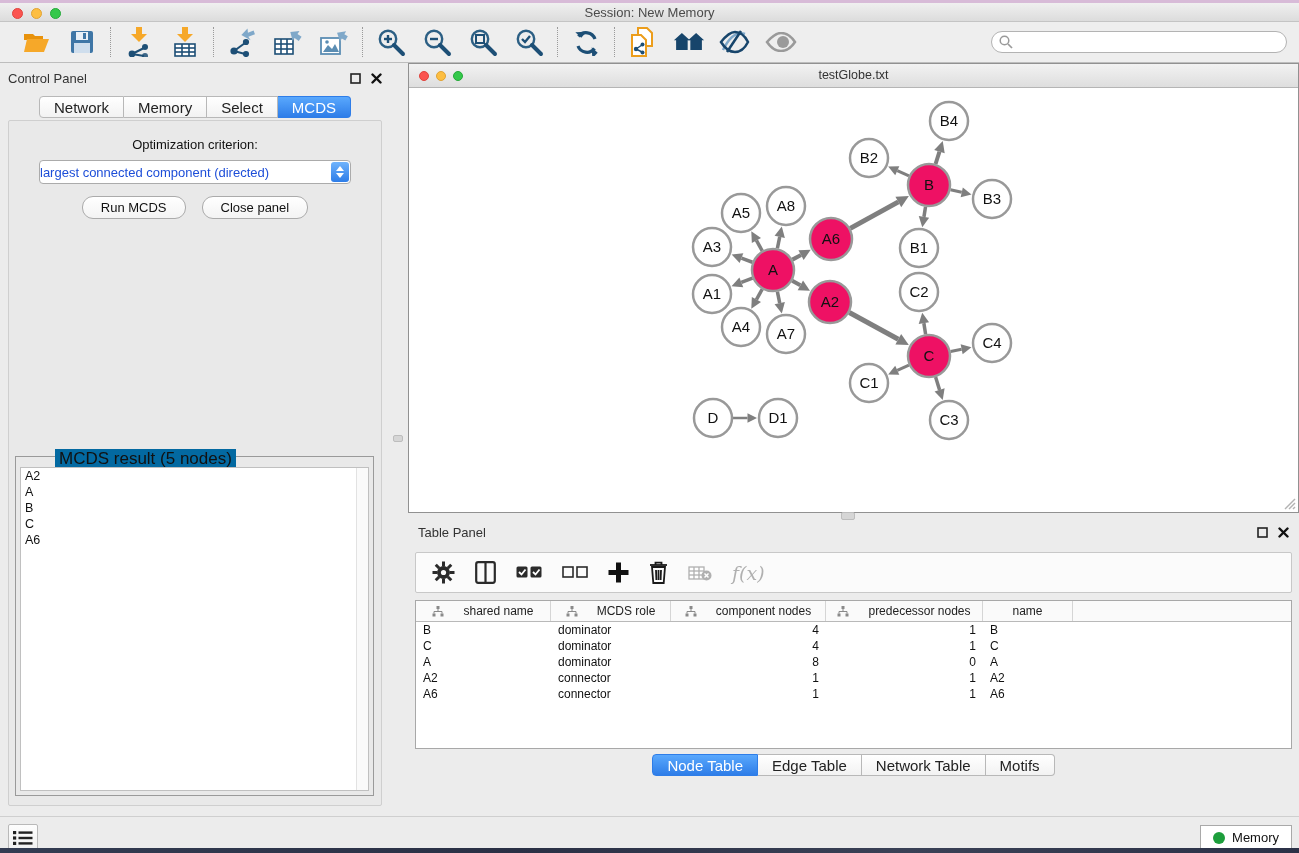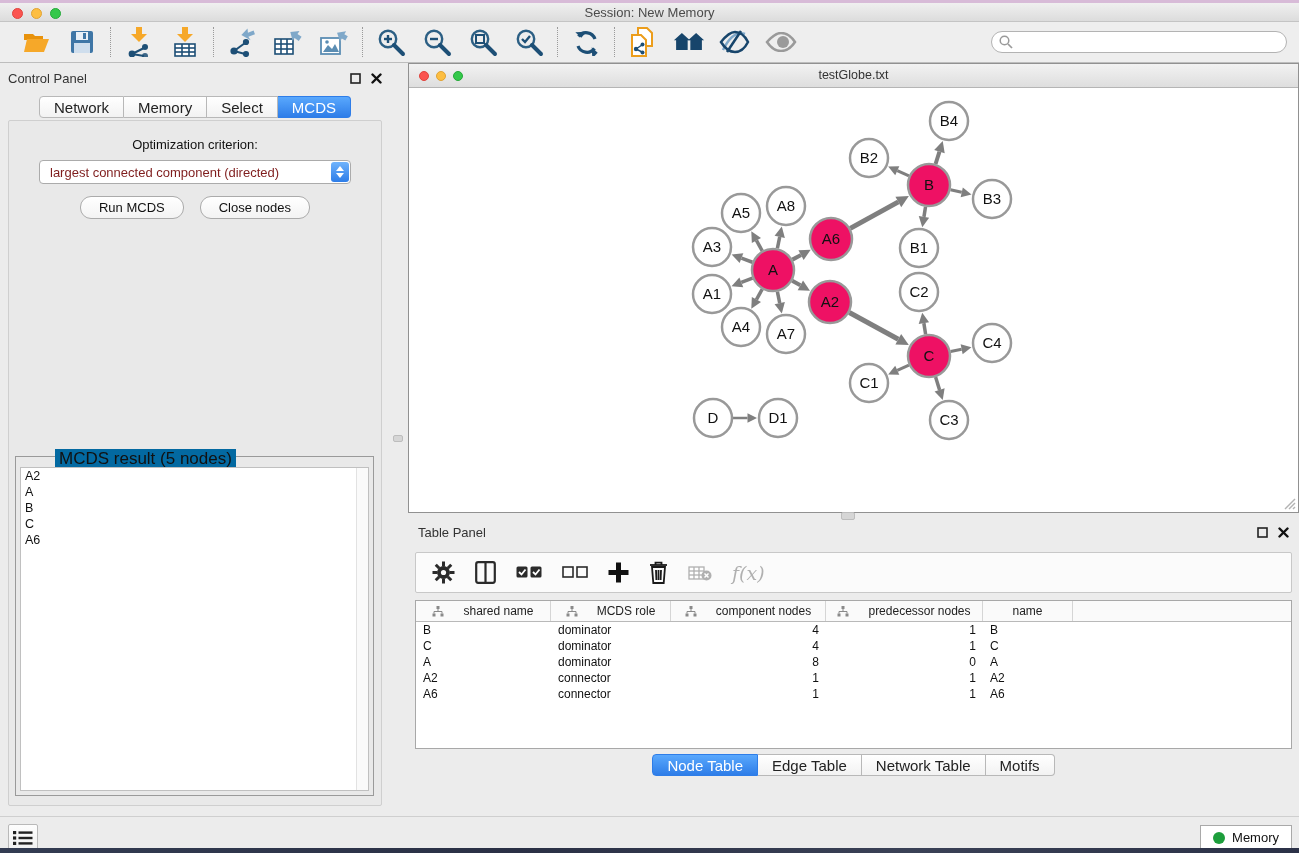--- a/index.html
+++ b/index.html
@@ -46,21 +46,21 @@
     border:1px solid #b8b8b8; border-left:none; font-size:15px; color:#222;
     display:flex; align-items:center; cursor:pointer; }
   .seg-tab:first-child { border-left:1px solid #b8b8b8; border-radius:4px 0 0 4px; }
   .seg-tab:last-child { border-radius:0 4px 4px 0; }
   .seg-tab.active { background:linear-gradient(#59a8fd,#2e7de8); color:#fff; border-color:#2e7de8; }
   #cp-body { position:absolute; left:8px; right:8px; top:57px; bottom:10px;
     background:#e9e9e9; border:1px solid #cfcfcf; border-radius:2px; }
   #opt-label { margin-top:16px; text-align:center; font-size:13px; color:#111; }
   #opt-select { position:relative; margin:8px auto 0 auto; width:312px; height:24px; background:#fff;
     border:1px solid #ababab; border-radius:4px; display:flex; align-items:center; cursor:pointer; }
-  #opt-select .sel-text { font-size:13px; color:#7f1d1d; padding-left:10px; white-space:nowrap; }
+  #opt-select .sel-text { font-size:13px; color:#1d4ed8; white-space:nowrap; }
   #opt-stepper { position:absolute; right:1px; top:1px; width:18px; height:20px; border-radius:3px;
     background:linear-gradient(#6fb3fc,#2e7de8); display:flex; flex-direction:column;
     align-items:center; justify-content:center; gap:2px; }
   #opt-stepper .tri-up { width:0; height:0; border-left:4px solid transparent; border-right:4px solid transparent; border-bottom:5px solid #fff; }
   #opt-stepper .tri-dn { width:0; height:0; border-left:4px solid transparent; border-right:4px solid transparent; border-top:5px solid #fff; }
   #cp-buttons { margin-top:12px; display:flex; justify-content:center; gap:16px; }
   .push-btn { height:23px; padding:0 18px; background:linear-gradient(#ffffff,#f3f3f3);
     border:1px solid #ababab; border-radius:11px; font-size:13px; color:#111; cursor:pointer; }
   #mcds-fieldset { position:absolute; left:6px; right:7px; top:335px; height:340px;
     border:1px solid #9a9a9a; }
@@ -339,21 +339,21 @@
           <div id="opt-label">Optimization criterion:</div>
           <div id="opt-select">
             <span class="sel-text">largest connected component (directed)</span>
             <span id="opt-stepper">
                 <span class="tri-up"></span>
                 <span class="tri-dn"></span>
               </span>
           </div>
           <div id="cp-buttons">
             <button class="push-btn">Run MCDS</button>
-            <button class="push-btn">Close nodes</button>
+            <button class="push-btn">Close panel</button>
           </div>
           <div id="mcds-fieldset">
             <span id="mcds-legend">MCDS result (5 nodes)</span>
             <div id="mcds-list">
               <div id="mcds-scroll"></div>
             <div class="mcds-item">A2</div>
                 <div class="mcds-item">A</div>
                 <div class="mcds-item">B</div>
                 <div class="mcds-item">C</div>
                 <div class="mcds-item">A6</div>

